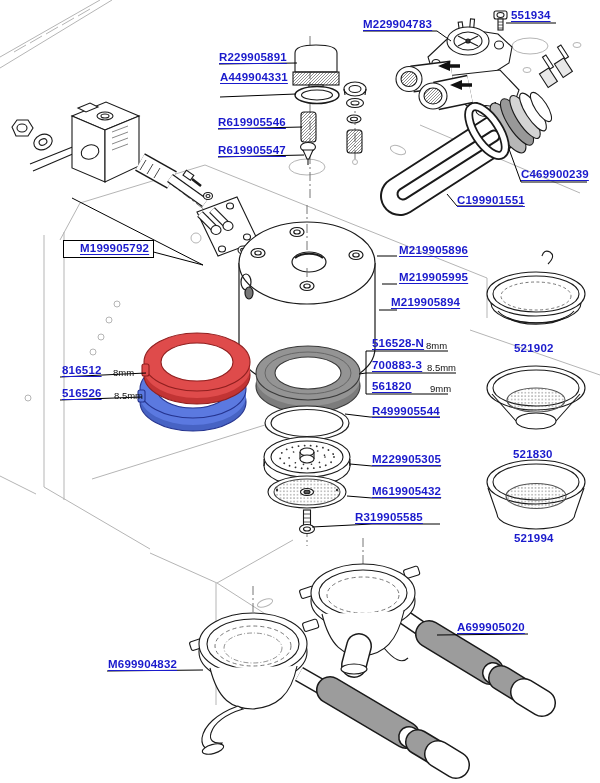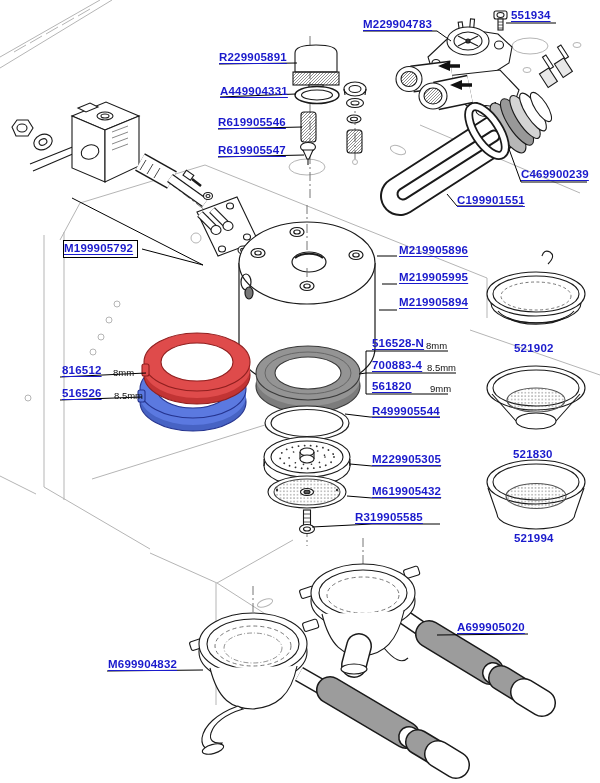--- a/index.html
+++ b/index.html
@@ -4,21 +4,21 @@
 <style>
   html,body{margin:0;padding:0;background:#fff;}
   #stage{position:relative;width:600px;height:783px;background:#fff;overflow:hidden;
          font-family:"Liberation Sans",sans-serif;}
   #art{position:absolute;left:0;top:0;}
   .lbl{position:absolute;font:700 11.5px "Liberation Sans",sans-serif;letter-spacing:.2px;
        color:var(--link,#1a1acc);text-decoration:underline;text-underline-offset:2px;
        white-space:nowrap;cursor:pointer;line-height:13px;}
   .plain{text-decoration:none;}
   .sz{position:absolute;font:400 9.5px "Liberation Sans",sans-serif;color:#111;white-space:nowrap;line-height:11px;}
-  .boxed{border:1.2px solid #000;padding:1px 4px 2px 0;background:#fff;}
+  .boxed{border:1.2px solid #000;padding:1px 4px 2px 16px;background:#fff;}
 </style>
 </head>
 <body>
 
 <div id="stage">
 
 <svg id="art" width="600" height="783" viewBox="0 0 600 783">
 <defs>
   <pattern id="mesh" width="3.4" height="3.4" patternUnits="userSpaceOnUse">
     <circle cx="1.7" cy="1.7" r="0.6" fill="#555"></circle>
@@ -343,34 +343,34 @@
   <path d="M441,498 L372,498 L347,496"></path>
   <path d="M440,524 L372,524 L312,527"></path>
   <path d="M60,377 L146,373"></path>
   <path d="M60,400 L142,397"></path>
   <path d="M107,671 L203,670"></path>
   <path d="M528,634 L437,635"></path>
 </g>
 </svg>
 
 <div class="lbl" style="left:219px;top:51px">R229905891</div>
-<div class="lbl" style="left:220px;top:85px">A449904331</div>
+<div class="lbl" style="left:220px;top:71px">A449904331</div>
 <div class="lbl" style="left:218px;top:116px">R619905546</div>
 <div class="lbl" style="left:218px;top:144px">R619905547</div>
 <div class="lbl" style="left:363px;top:18px">M229904783</div>
 <div class="lbl" style="left:511px;top:9px">551934</div>
 <div class="lbl" style="left:521px;top:168px">C469900239</div>
 <div class="lbl" style="left:457px;top:194px">C199901551</div>
 <div class="lbl boxed" style="left:63px;top:240px">M199905792</div>
 <div class="lbl" style="left:399px;top:244px">M219905896</div>
 <div class="lbl" style="left:399px;top:271px">M219905995</div>
-<div class="lbl" style="left:399px;top:296px">M219905894</div>
+<div class="lbl" style="left:391px;top:296px">M219905894</div>
 <div class="lbl" style="left:372px;top:337px">516528-N</div>
 <div class="sz" style="left:426px;top:340px">8mm</div>
-<div class="lbl" style="left:372px;top:359px">700883-4</div>
+<div class="lbl" style="left:372px;top:359px">700883-3</div>
 <div class="sz" style="left:427px;top:362px">8.5mm</div>
 <div class="lbl" style="left:372px;top:380px">561820</div>
 <div class="sz" style="left:430px;top:383px">9mm</div>
 <div class="lbl" style="left:372px;top:405px">R499905544</div>
 <div class="lbl" style="left:372px;top:453px">M229905305</div>
 <div class="lbl" style="left:372px;top:485px">M619905432</div>
 <div class="lbl" style="left:355px;top:511px">R319905585</div>
 <div class="lbl" style="left:62px;top:364px">816512</div>
 <div class="sz" style="left:113px;top:367px">8mm</div>
 <div class="lbl" style="left:62px;top:387px">516526</div>

